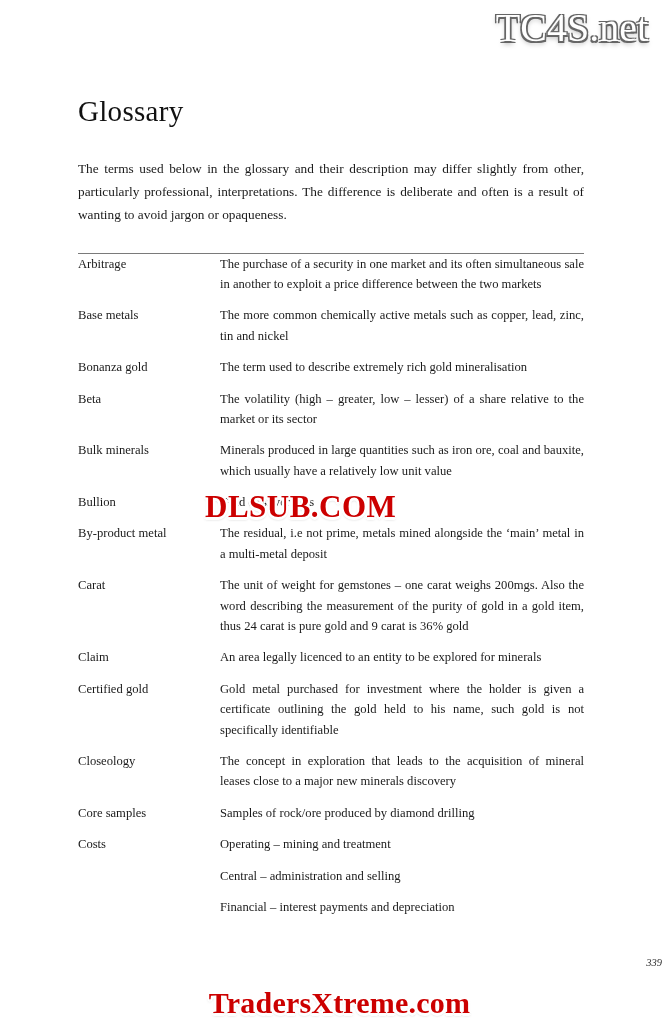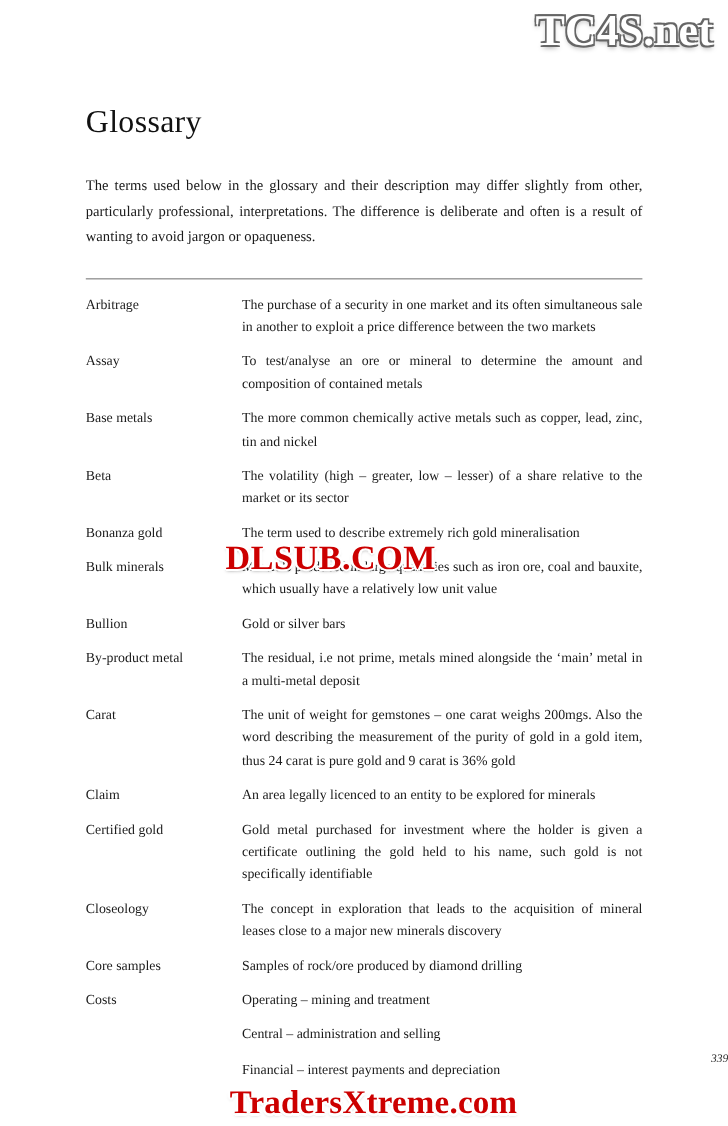--- a/index.html
+++ b/index.html
@@ -17,21 +17,21 @@
     overflow: hidden;
   }
 
   
   #top-watermark {
     position: absolute;
     top: 4px;
     right: 14px;
     font-family: "Liberation Serif", serif;
     font-size: 40px;
-    font-weight: bold;
+    font-weight: normal;
     color: #ffffff;
     letter-spacing: 0px;
     text-shadow:
       -1.5px -1.5px 0 #666, 1.5px -1.5px 0 #666,
       -1.5px 1.5px 0 #666, 1.5px 1.5px 0 #666,
       0 3px 5px rgba(0,0,0,0.35);
   }
 
   
   #page {
@@ -61,21 +61,20 @@
 
   #divider {
     margin: 26px 0 0 0;
     border: 0;
     border-top: 1px solid #7a7a7a;
     width: 100%;
   }
 
   
   #glossary {
-    margin-top: 13px;
     width: 100%;
     border-collapse: collapse;
   }
   #glossary td {
     vertical-align: top;
     font-size: 12.6px;
     line-height: 1.62;
     padding: 0 0 11px 0;
     color: #1a1a1a;
   }
@@ -163,41 +162,35 @@
 
   <table id="glossary">
     <tbody>
         <tr>
           <td class="term-cell">Arbitrage</td>
           <td class="def-cell">
             <span class="def-line">The purchase of a security in one market and its often simultaneous sale in another to exploit a price difference between the two markets</span>
           </td>
         </tr>
         <tr>
-          <td class="term-cell">Assay</td>
-          <td class="def-cell">
-            <span class="def-line">To test/analyse an ore or mineral to determine the amount and composition of contained metals</span>
-          </td>
-        </tr>
-        <tr>
           <td class="term-cell">Base metals</td>
           <td class="def-cell">
             <span class="def-line">The more common chemically active metals such as copper, lead, zinc, tin and nickel</span>
           </td>
         </tr>
         <tr>
+          <td class="term-cell">Bonanza gold</td>
+          <td class="def-cell">
+            <span class="def-line">The term used to describe extremely rich gold mineralisation</span>
+          </td>
+        </tr>
+        <tr>
           <td class="term-cell">Beta</td>
           <td class="def-cell">
             <span class="def-line">The volatility (high – greater, low – lesser) of a share relative to the market or its sector</span>
-          </td>
-        </tr>
-        <tr>
-          <td class="term-cell">Bonanza gold</td>
-          <td class="def-cell">
-            <span class="def-line">The term used to describe extremely rich gold mineralisation</span>
           </td>
         </tr>
         <tr>
           <td class="term-cell">Bulk minerals</td>
           <td class="def-cell">
             <span class="def-line">Minerals produced in large quantities such as iron ore, coal and bauxite, which usually have a relatively low unit value</span>
           </td>
         </tr>
         <tr>
           <td class="term-cell">Bullion</td>

